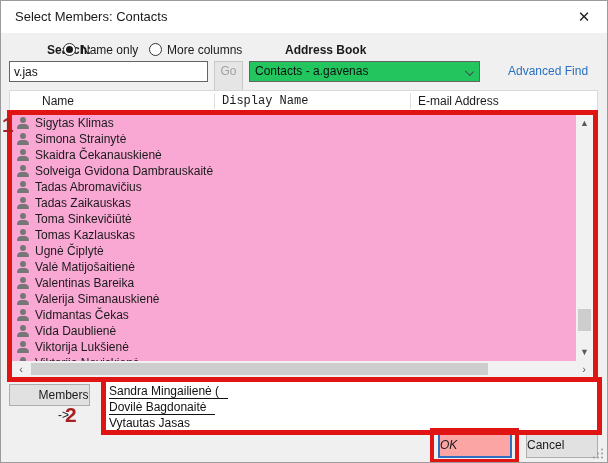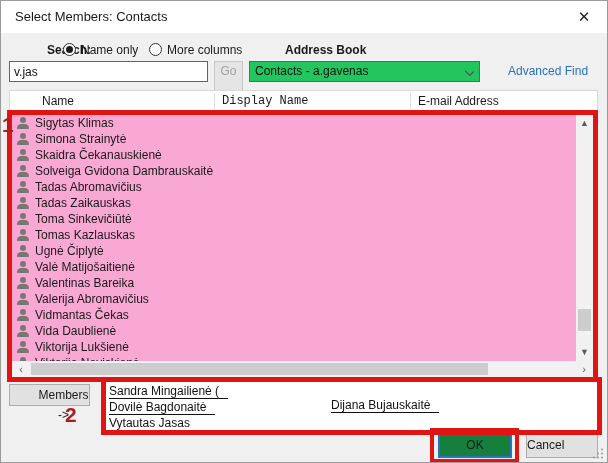--- a/index.html
+++ b/index.html
@@ -72,22 +72,22 @@
            text-align:center; line-height:20px; cursor:pointer;padding-left:28px; }
   .members-field { position:absolute; left:104px; top:380px; width:493px; height:50px;
            background:#fff; overflow:hidden; padding:1px 0 0 4px; }
   .m-row { position:relative; height:16px; line-height:15px; white-space:nowrap; }
   .member { display:inline-block; font-size:12px; color:#111; border-bottom:1px solid #111;
            padding-right:9px; line-height:14px; cursor:pointer; }
   .member.col2 { position:absolute; left:222px; top:0; }
 
   
   .ok-btn { position:absolute; left:437px; top:432px; width:74px; height:25px;
-           background:#15803d; border:2px solid #2f6fc1; font-size:12px; color:#1a1a1a;
-           text-align:center; line-height:21px; cursor:pointer; }
+           background:#fca5a5; border:2px solid #2f6fc1; font-size:12px; color:#1a1a1a;
+           line-height:21px; cursor:pointer;font-style:italic; }
   .cancel-btn { position:absolute; left:525px; top:432px; width:72px; height:25px;
            background:#e1e1e1; border:1px solid #adadad; font-size:12px; color:#1a1a1a;
            text-align:left; line-height:23px; cursor:pointer; }
   .grip { position:absolute; right:3px; bottom:3px; }
 </style>
 </head>
 <body>
 
 <div class="dialog">
 
@@ -163,21 +163,21 @@
       <div class="row">
           <span class="person-icon"></span>
           <span>Valė Matijošaitienė</span>
         </div>
       <div class="row">
           <span class="person-icon"></span>
           <span>Valentinas Bareika</span>
         </div>
       <div class="row">
           <span class="person-icon"></span>
-          <span>Valerija Abromavičius</span>
+          <span>Valerija Simanauskienė</span>
         </div>
       <div class="row">
           <span class="person-icon"></span>
           <span>Vidmantas Čekas</span>
         </div>
       <div class="row">
           <span class="person-icon"></span>
           <span>Vida Daublienė</span>
         </div>
       <div class="row">
@@ -205,21 +205,20 @@
   <span class="ann-num" style="left:64px; top:402px;">2</span>
 
   <div class="ann" style="left:100px; top:376px; width:501px; height:58px; z-index:20; pointer-events:none;"></div>
 
   <div class="members-field">
     <div class="m-row">
       <span class="member">Sandra Mingailienė (</span>
     </div>
     <div class="m-row">
       <span class="member">Dovilė Bagdonaitė</span>
-      <span class="member col2">Dijana Bujauskaitė</span>
     </div>
     <div class="m-row">
       <span class="member">Vytautas Jasas</span>
     </div>
   </div>
 
   <div class="ann" style="left:429px; top:427px; width:89px; height:35px; border-width:4px; z-index:20; pointer-events:none;"></div>
 
   <div class="ok-btn">OK</div>
   <div class="cancel-btn">Cancel</div>

